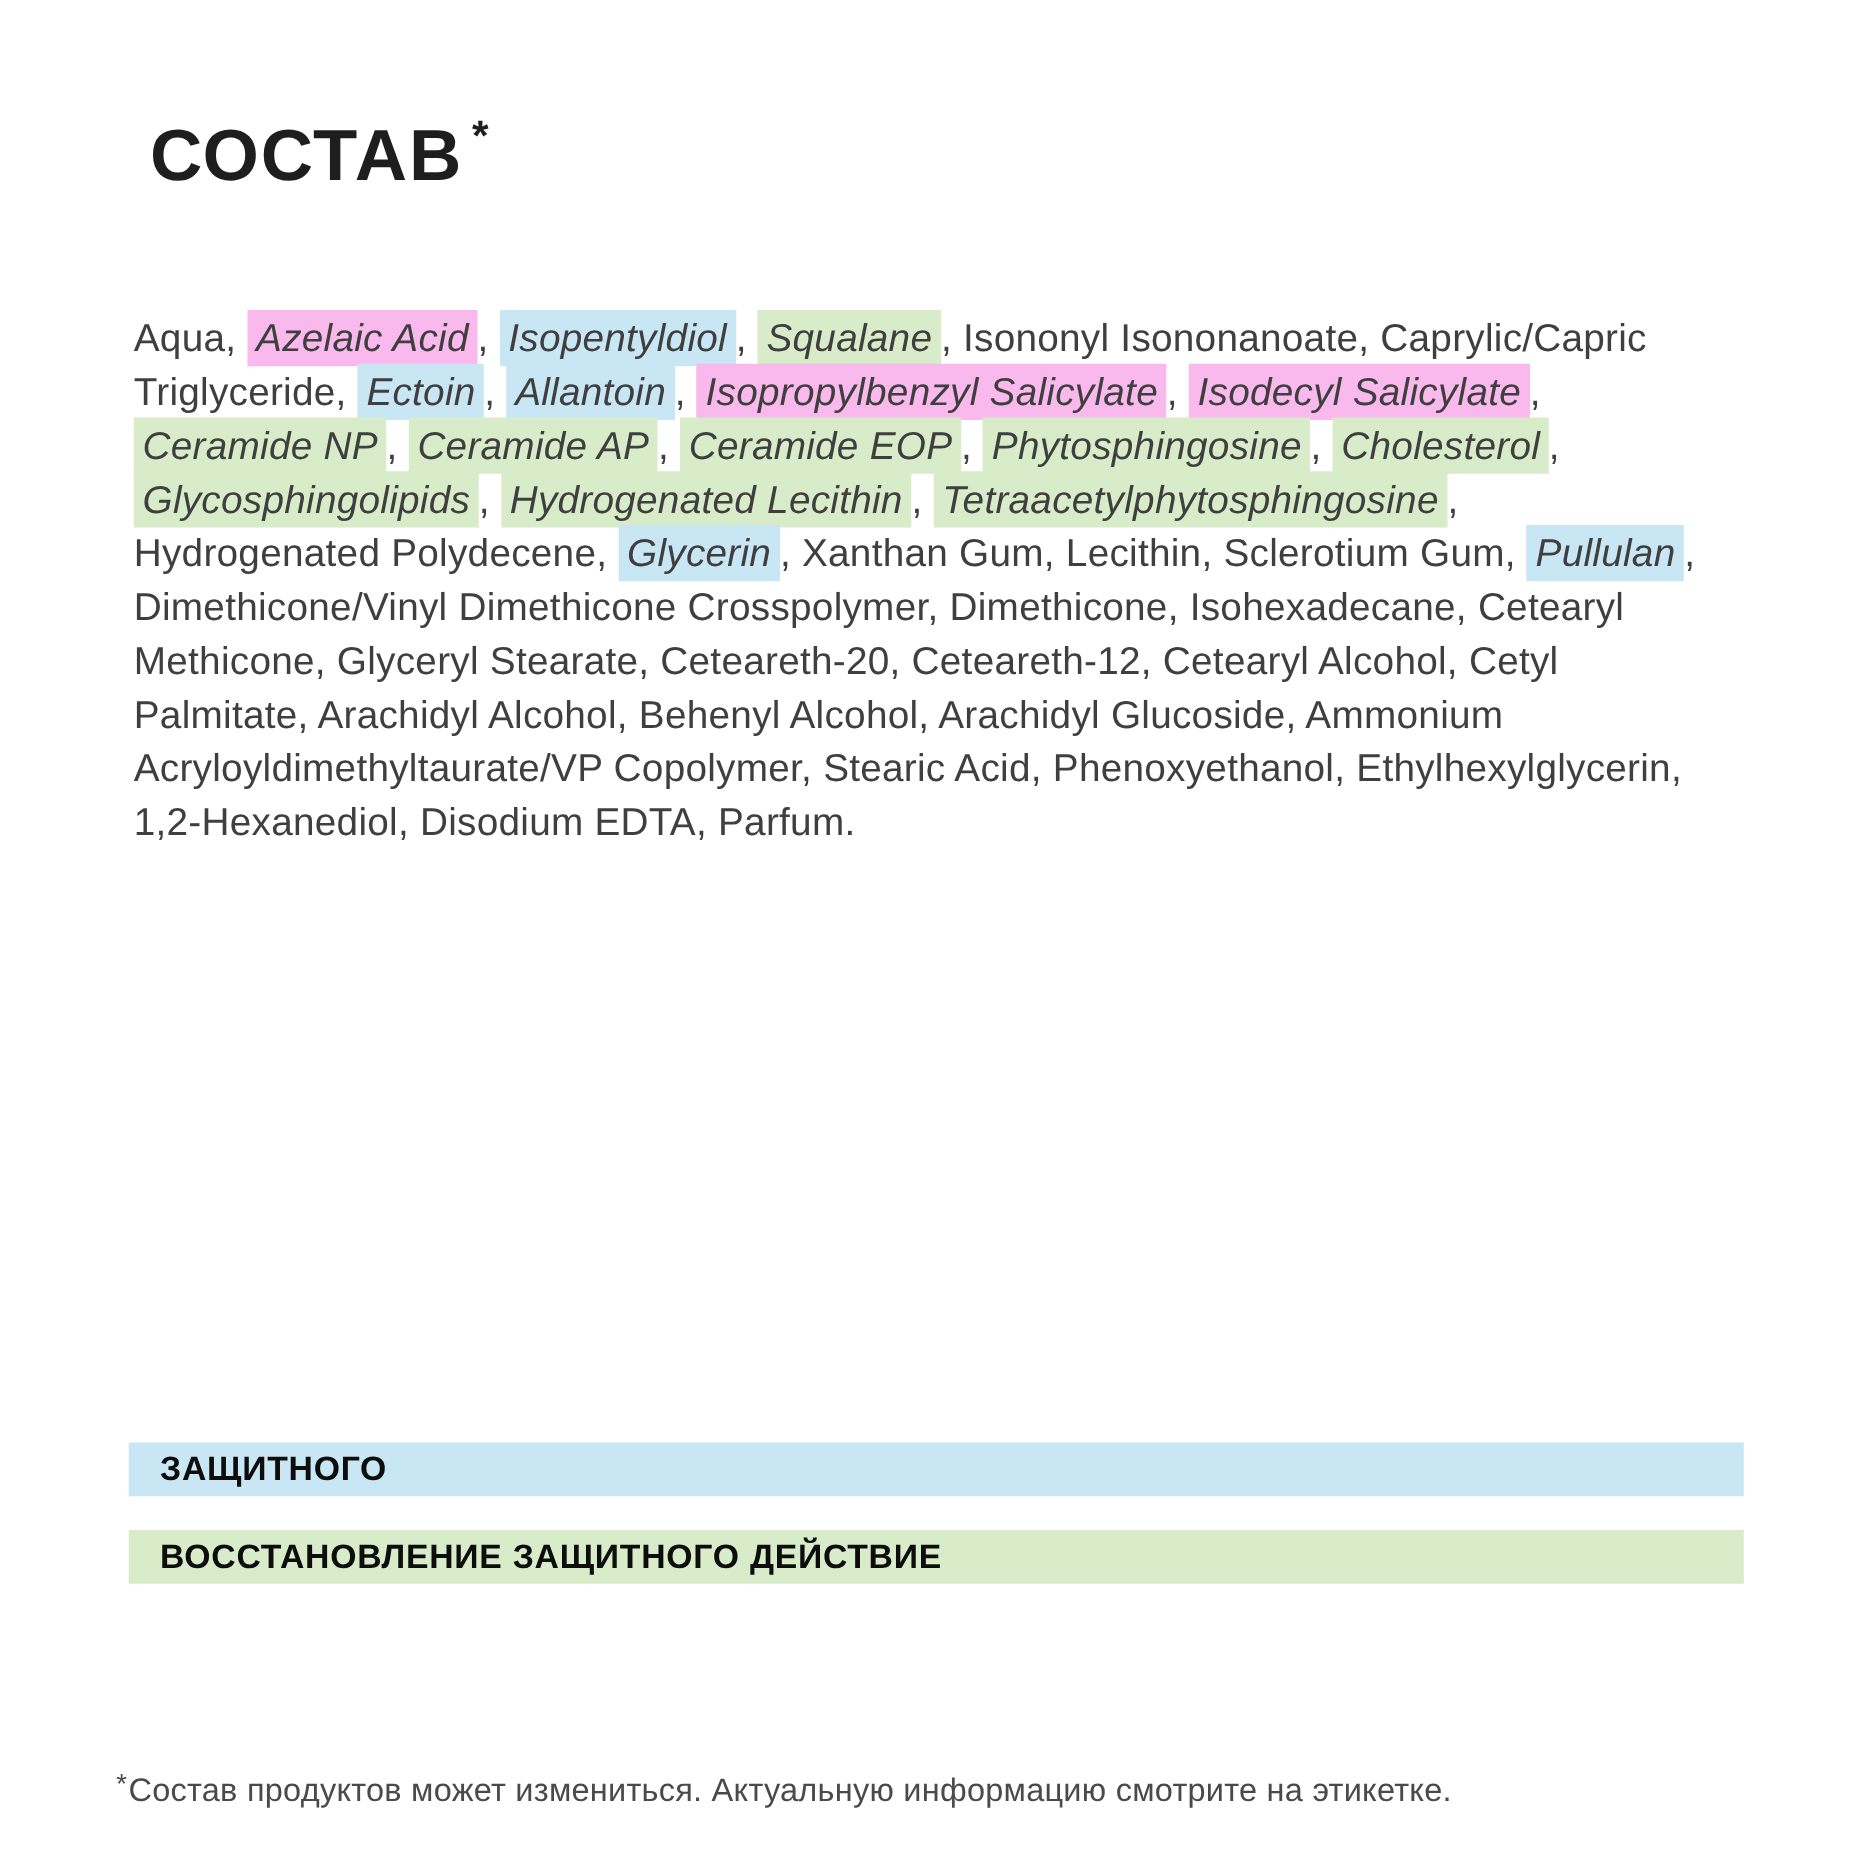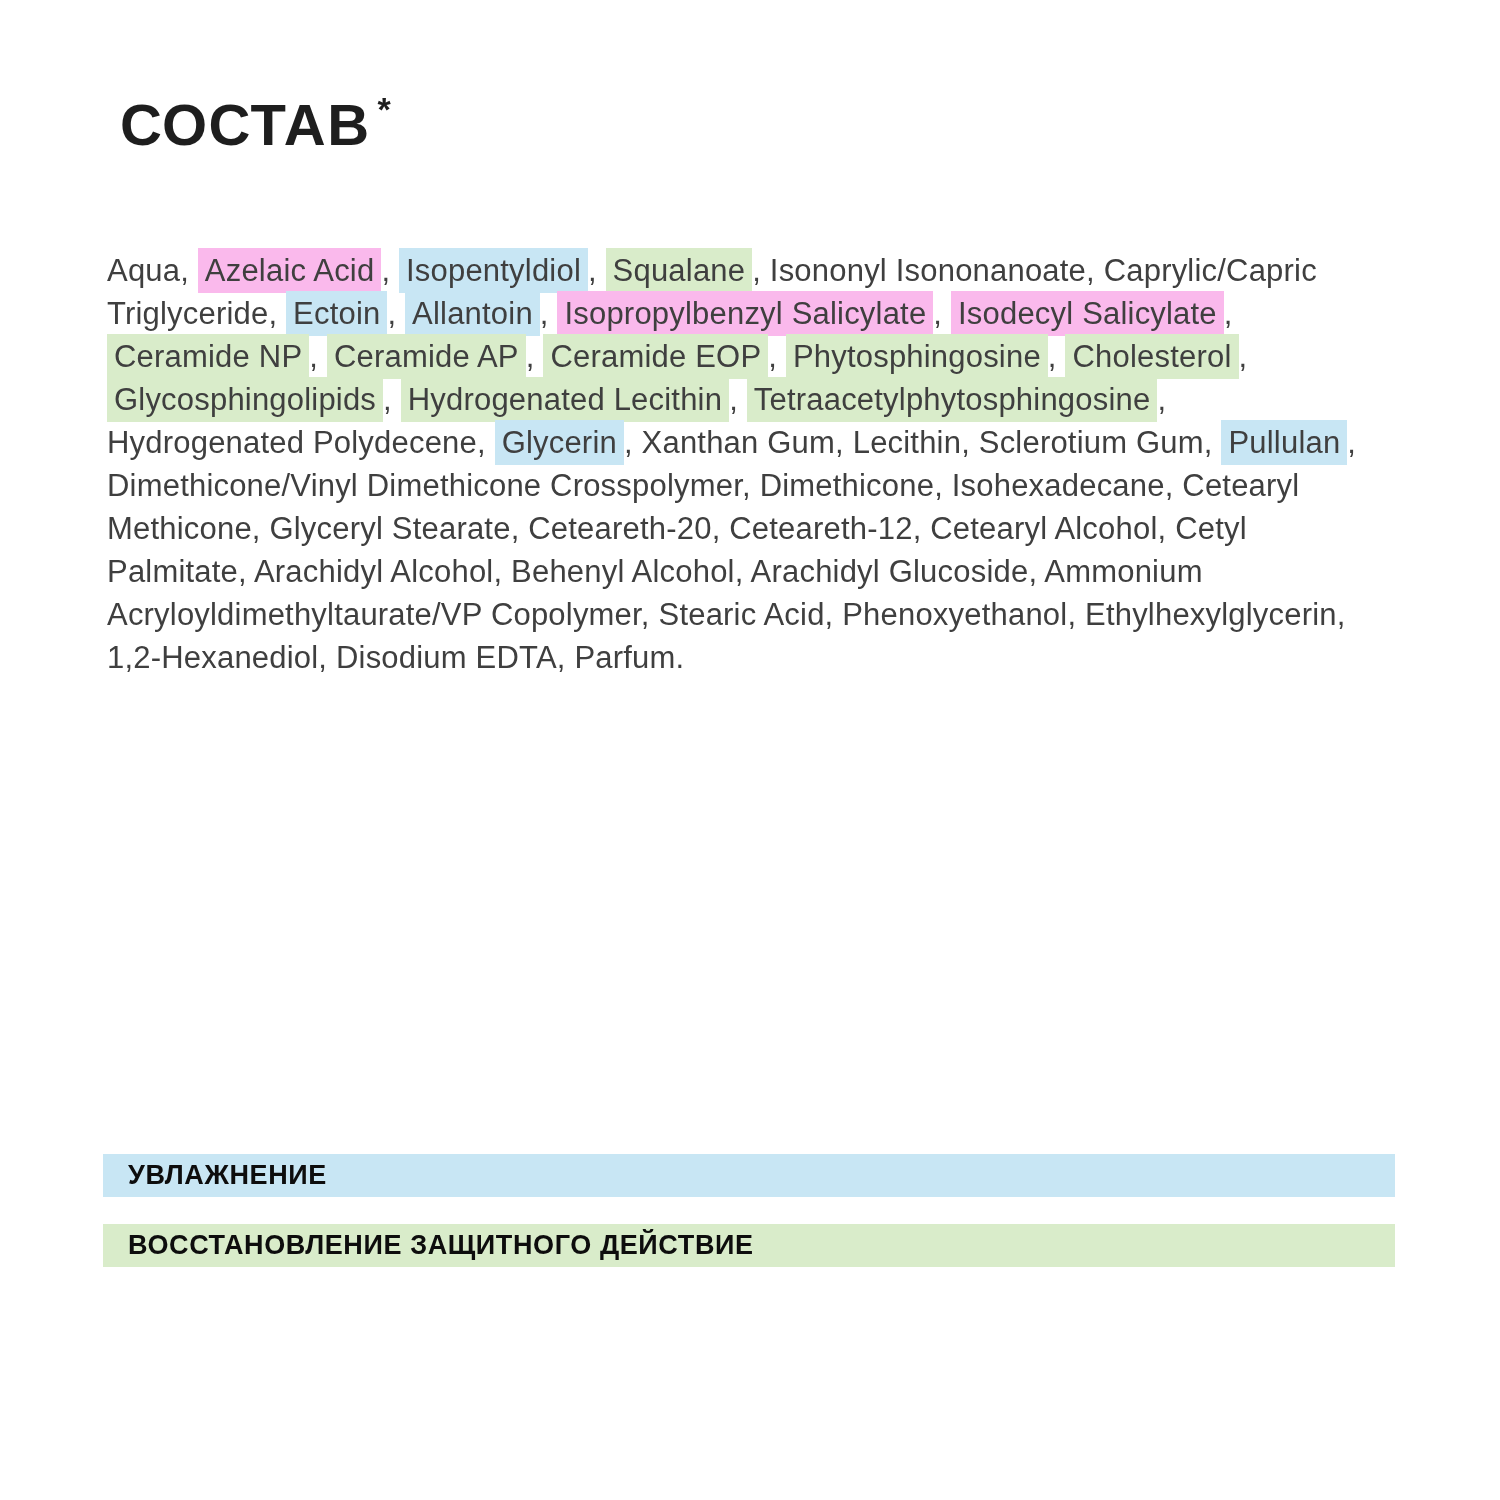--- a/index.html
+++ b/index.html
@@ -28,20 +28,21 @@
     position: absolute; left: 107px; top: 249px;
     width: 1250px;
     font-size: 31px; line-height: 43px;
     color: var(--text-body, #3f3f3f);
     letter-spacing: 0.2px;
   }
   .hl {
     padding: 5px 7px;
     -webkit-box-decoration-break: clone;
     box-decoration-break: clone;
+    font-style: italic;
   }
   .hl-pink  { background: var(--hl-pink,  #fab9ec); }
   .hl-blue  { background: var(--hl-blue,  #c8e6f4); }
   .hl-green { background: var(--hl-green, #d9ecca); }
   .legend {
     position: absolute; left: 103px; top: 1154px;
     width: 1292px;
   }
   .legend-bar {
     width: 100%; height: 43px;
@@ -66,21 +67,22 @@
 <body>
 
 <div class="page">
 
   <h1 class="title"><span>СОСТАВ</span><span class="asterisk">*</span></h1>
 
   <p class="ingredients"><span>Aqua</span><span>, </span><span class="hl hl-pink">Azelaic Acid</span><span>, </span><span class="hl hl-blue">Isopentyldiol</span><span>, </span><span class="hl hl-green">Squalane</span><span>, </span><span>Isononyl Isononanoate</span><span>, </span><span>Caprylic/Capric Triglyceride</span><span>, </span><span class="hl hl-blue">Ectoin</span><span>, </span><span class="hl hl-blue">Allantoin</span><span>, </span><span class="hl hl-pink">Isopropylbenzyl Salicylate</span><span>, </span><span class="hl hl-pink">Isodecyl Salicylate</span><span>, </span><span class="hl hl-green">Ceramide NP</span><span>, </span><span class="hl hl-green">Ceramide AP</span><span>, </span><span class="hl hl-green">Ceramide EOP</span><span>, </span><span class="hl hl-green">Phytosphingosine</span><span>, </span><span class="hl hl-green">Cholesterol</span><span>, </span><span class="hl hl-green">Glycosphingolipids</span><span>, </span><span class="hl hl-green">Hydrogenated Lecithin</span><span>, </span><span class="hl hl-green">Tetraacetylphytosphingosine</span><span>, </span><span>Hydrogenated Polydecene</span><span>, </span><span class="hl hl-blue">Glycerin</span><span>, </span><span>Xanthan Gum</span><span>, </span><span>Lecithin</span><span>, </span><span>Sclerotium Gum</span><span>, </span><span class="hl hl-blue">Pullulan</span><span>, </span><span>Dimethicone/Vinyl Dimethicone Crosspolymer</span><span>, </span><span>Dimethicone</span><span>, </span><span>Isohexadecane</span><span>, </span><span>Cetearyl Methicone</span><span>, </span><span>Glyceryl Stearate</span><span>, </span><span>Ceteareth-20</span><span>, </span><span>Ceteareth-12</span><span>, </span><span>Cetearyl Alcohol</span><span>, </span><span>Cetyl Palmitate</span><span>, </span><span>Arachidyl Alcohol</span><span>, </span><span>Behenyl Alcohol</span><span>, </span><span>Arachidyl Glucoside</span><span>, </span><span>Ammonium Acryloyldimethyltaurate/VP Copolymer</span><span>, </span><span>Stearic Acid</span><span>, </span><span>Phenoxyethanol</span><span>, </span><span>Ethylhexylglycerin</span><span>, </span><span>1,2-Hexanediol</span><span>, </span><span>Disodium EDTA</span><span>, </span><span>Parfum</span><span>.</span></p>
 
   <div class="legend">
     <div class="legend-bar" style="background: rgb(200, 230, 244);">
-      <span>УВЛАЖНЕНИЕ</span>
+      <span>ЗАЩИТНОГО</span>
     </div>
     <div class="legend-bar" style="background: rgb(217, 236, 202);">
       <span>ВОССТАНОВЛЕНИЕ ЗАЩИТНОГО ДЕЙСТВИЕ</span>
     </div>
   </div>
 
+  <p class="footnote"><span class="asterisk">*</span><span>Состав продуктов может измениться. Актуальную информацию смотрите на этикетке.</span></p>
 
 </div>
 
 </body></html>

